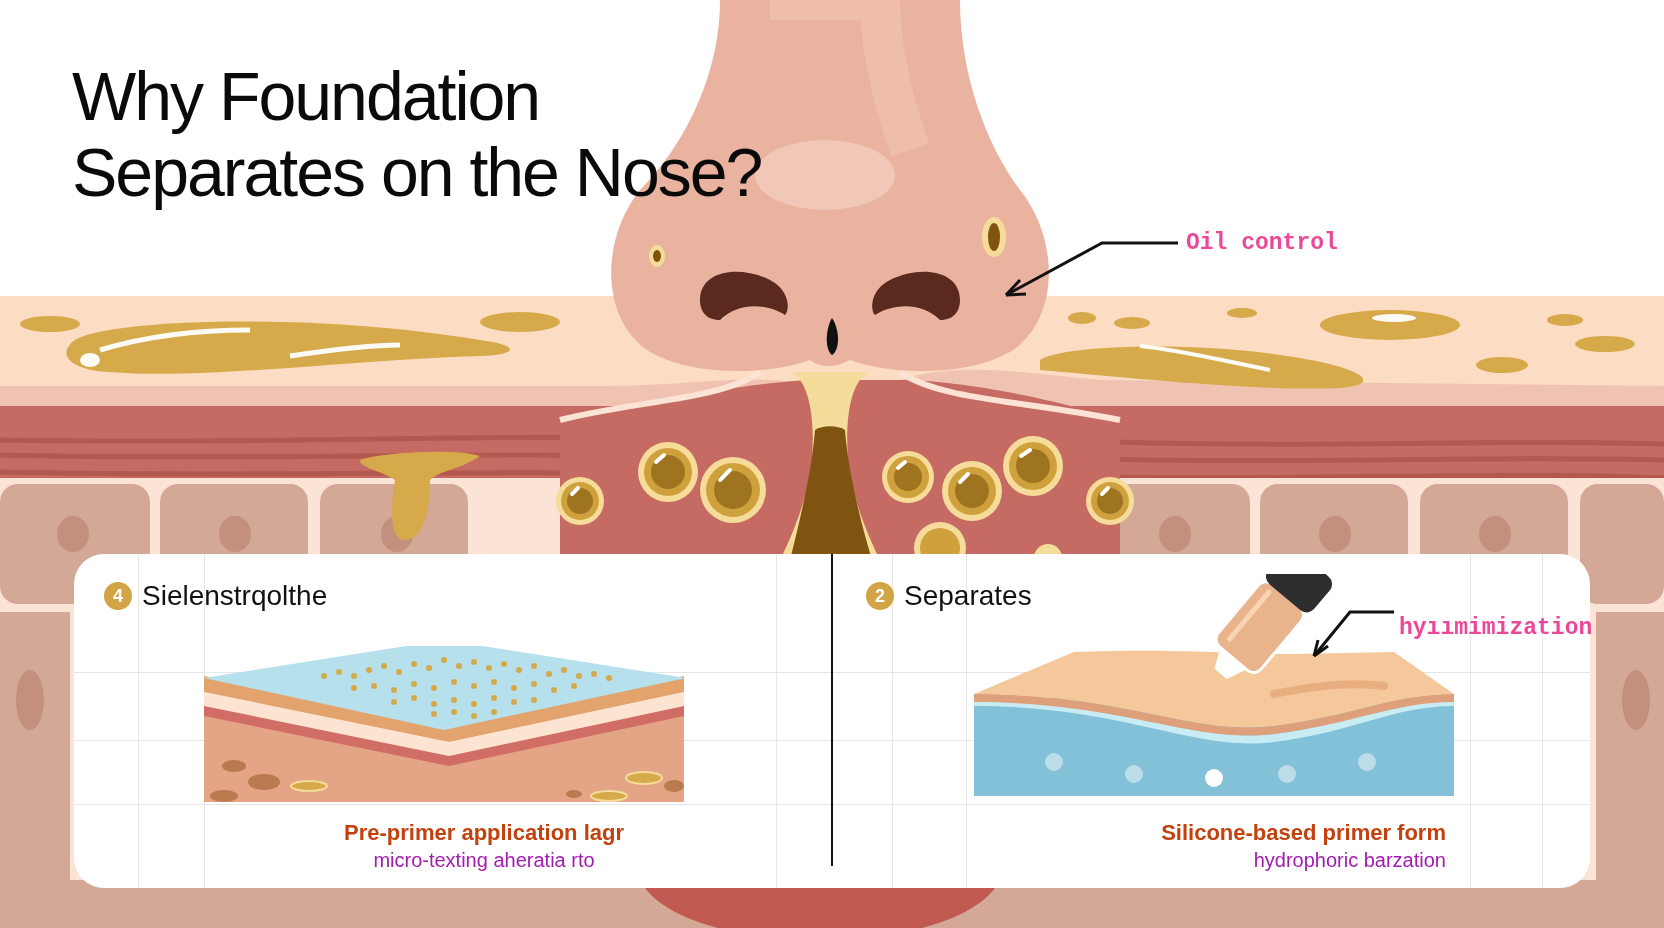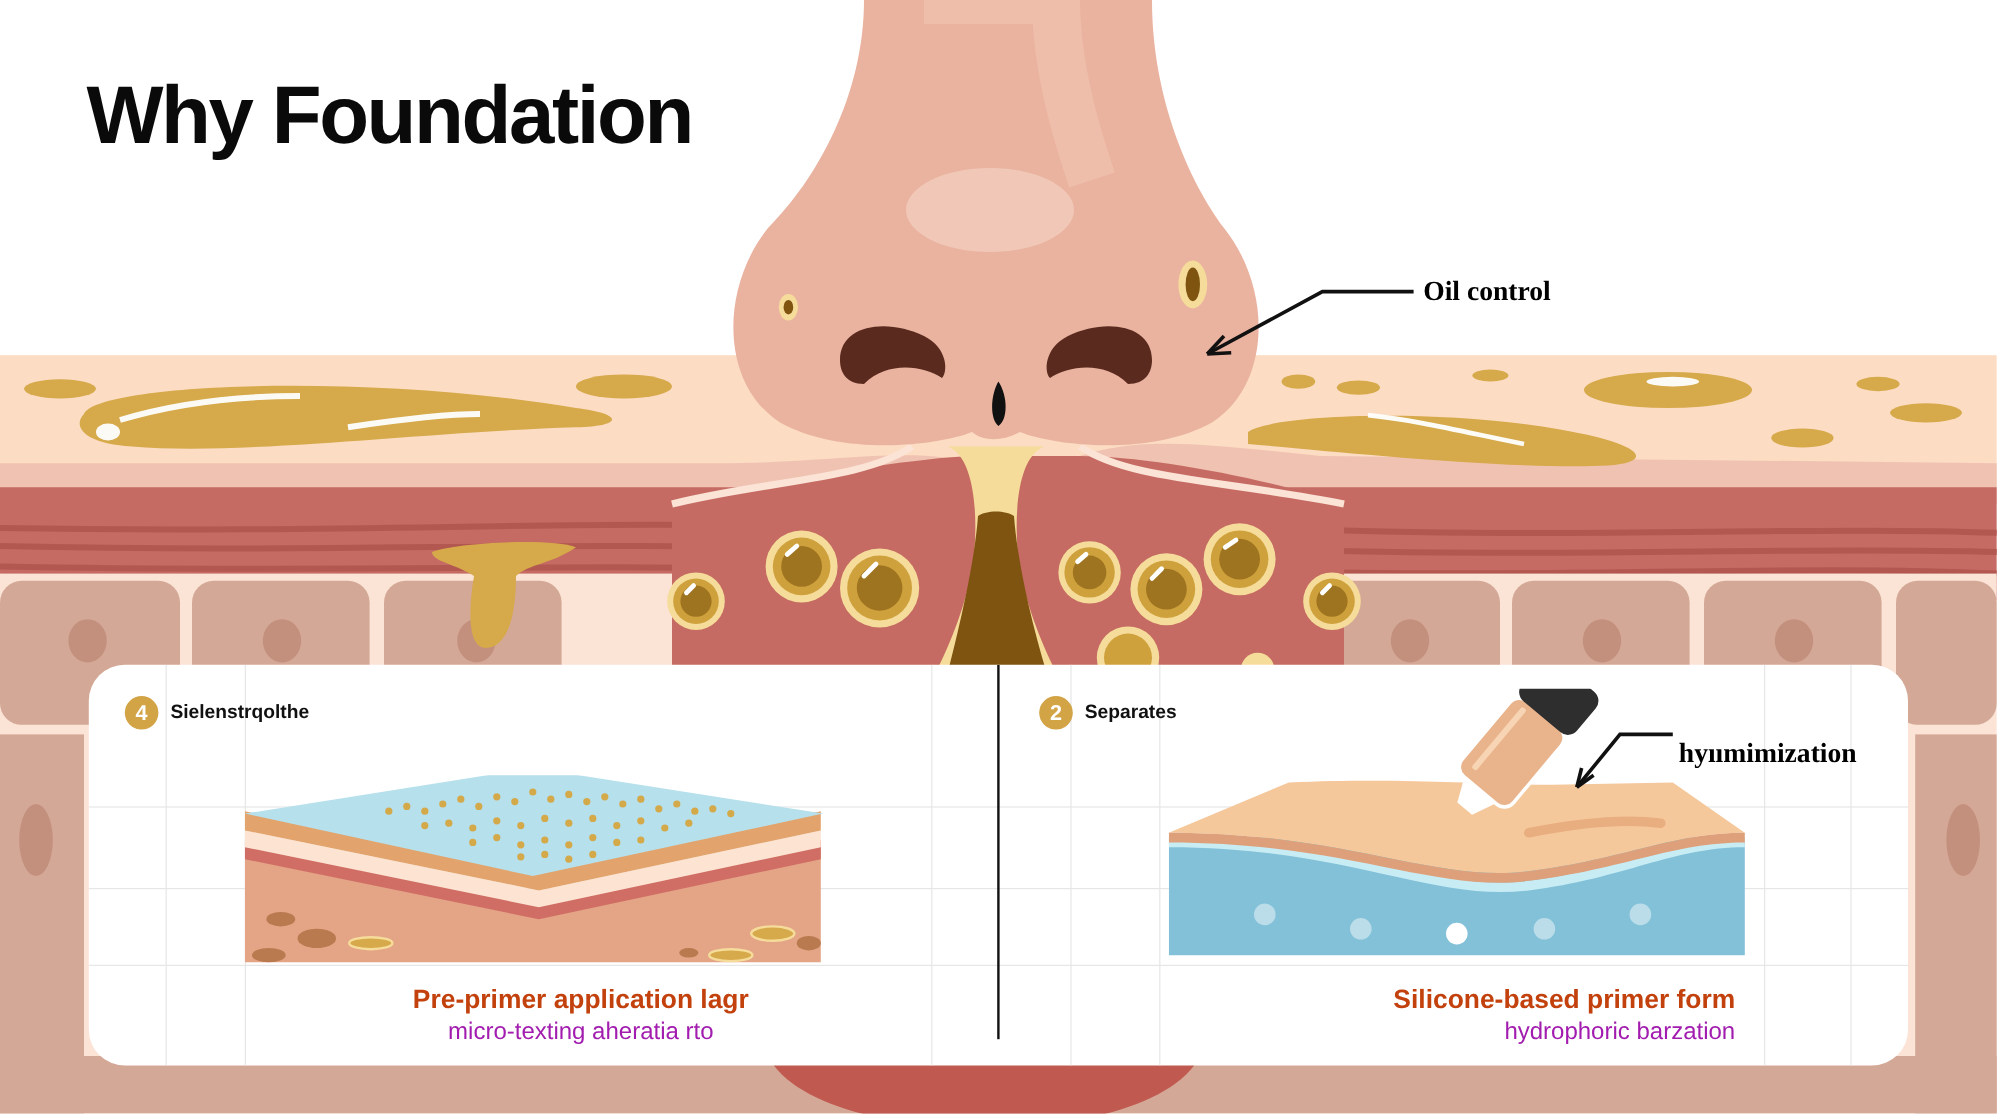--- a/index.html
+++ b/index.html
@@ -1,30 +1,30 @@
 <!DOCTYPE html>
 <html><head>
 <meta charset="utf-8">
 <style>
   html, body { margin:0; padding:0; }
   body { width:1664px; height:928px; overflow:hidden; background:#ffffff; position:relative; font-family:"Liberation Sans", sans-serif; }
   .stage { position:absolute; left:0; top:0; width:1664px; height:928px; }
   svg.bg { position:absolute; left:0; top:0; }
-  .title { position:absolute; left:72px; top:58px; margin:0; font-family:"Liberation Sans", sans-serif; font-weight:700; font-size:68px; line-height:76px; letter-spacing:-2px; color:#0a0a0a; z-index:5; }
+  .title { position:absolute; left:72px; top:58px; margin:0; font-family:"Liberation Sans", sans-serif; font-weight:400; font-size:68px; line-height:76px; letter-spacing:-2px; color:#0a0a0a; z-index:5; }
   .title span { display:block; }
-  .callout { position:absolute; font-family:Liberation Serif, serif; font-weight:700; color:#000000; z-index:6; }
+  .callout { position:absolute; font-family:Liberation Mono, monospace; font-weight:700; color:#ec4899; z-index:6; }
   .callout-oil { left:1186px; top:230px; font-size:23px; }
   .callout-hy { left:1399px; top:615px; font-size:23px;text-align:right; }
   .panel { position:absolute; left:74px; top:554px; width:1516px; height:334px; background:#ffffff; border-radius:30px; z-index:3; overflow:hidden; }
   .grid-v { position:absolute; top:0; bottom:0; width:1px; background:#e6e6e6; }
   .grid-h { position:absolute; height:1px; background:#e6e6e6; }
   .divider { position:absolute; left:757px; top:0; width:2px; height:312px; background:#111; }
   .section-head { position:absolute; display:flex; align-items:center; gap:10px; z-index:4; }
   .badge { width:28px; height:28px; border-radius:50%; background:#d2a445; color:#fff; font-weight:700; font-size:18px; display:flex; align-items:center; justify-content:center; font-family:"Liberation Sans", sans-serif; }
-  .section-title { font-weight:700; font-size:16px; color:#111; font-family:"Liberation Sans", sans-serif; }
+  .section-title { font-weight:400; font-size:28px; color:#111; font-family:"Liberation Sans", sans-serif; }
   .caption { position:absolute; text-align:center; z-index:4; }
   .caption .main { font-weight:700; font-size:22px; color:#c2410c; font-family:"Liberation Sans", sans-serif; }
   .caption .sub { font-size:20px; color:#a21caf; margin-top:3px; font-family:"Liberation Sans", sans-serif; }
   .panel svg { position:absolute; }
 </style>
 </head>
 <body>
 
 <div class="stage">
 
@@ -164,20 +164,21 @@
     </g>
 
     <g stroke="#111" stroke-width="3" fill="none">
       <path d="M1178 243 L 1102 243 L 1006 295"></path>
       <path d="M1006 295 L 1020 280 M1006 295 L 1026 294"></path>
     </g>
   </svg>
 
   <h1 class="title">
     <span>Why Foundation</span>
+    <span>Separates on the Nose?</span>
   </h1>
 
   <div class="callout callout-oil">Oil control</div>
 
   <div class="panel">
     <div class="grid-v" style="left:64px"></div>
     <div class="grid-v" style="left:130px"></div>
     <div class="grid-v" style="left:702px"></div>
     <div class="grid-v" style="left:818px"></div>
     <div class="grid-v" style="left:892px"></div>

